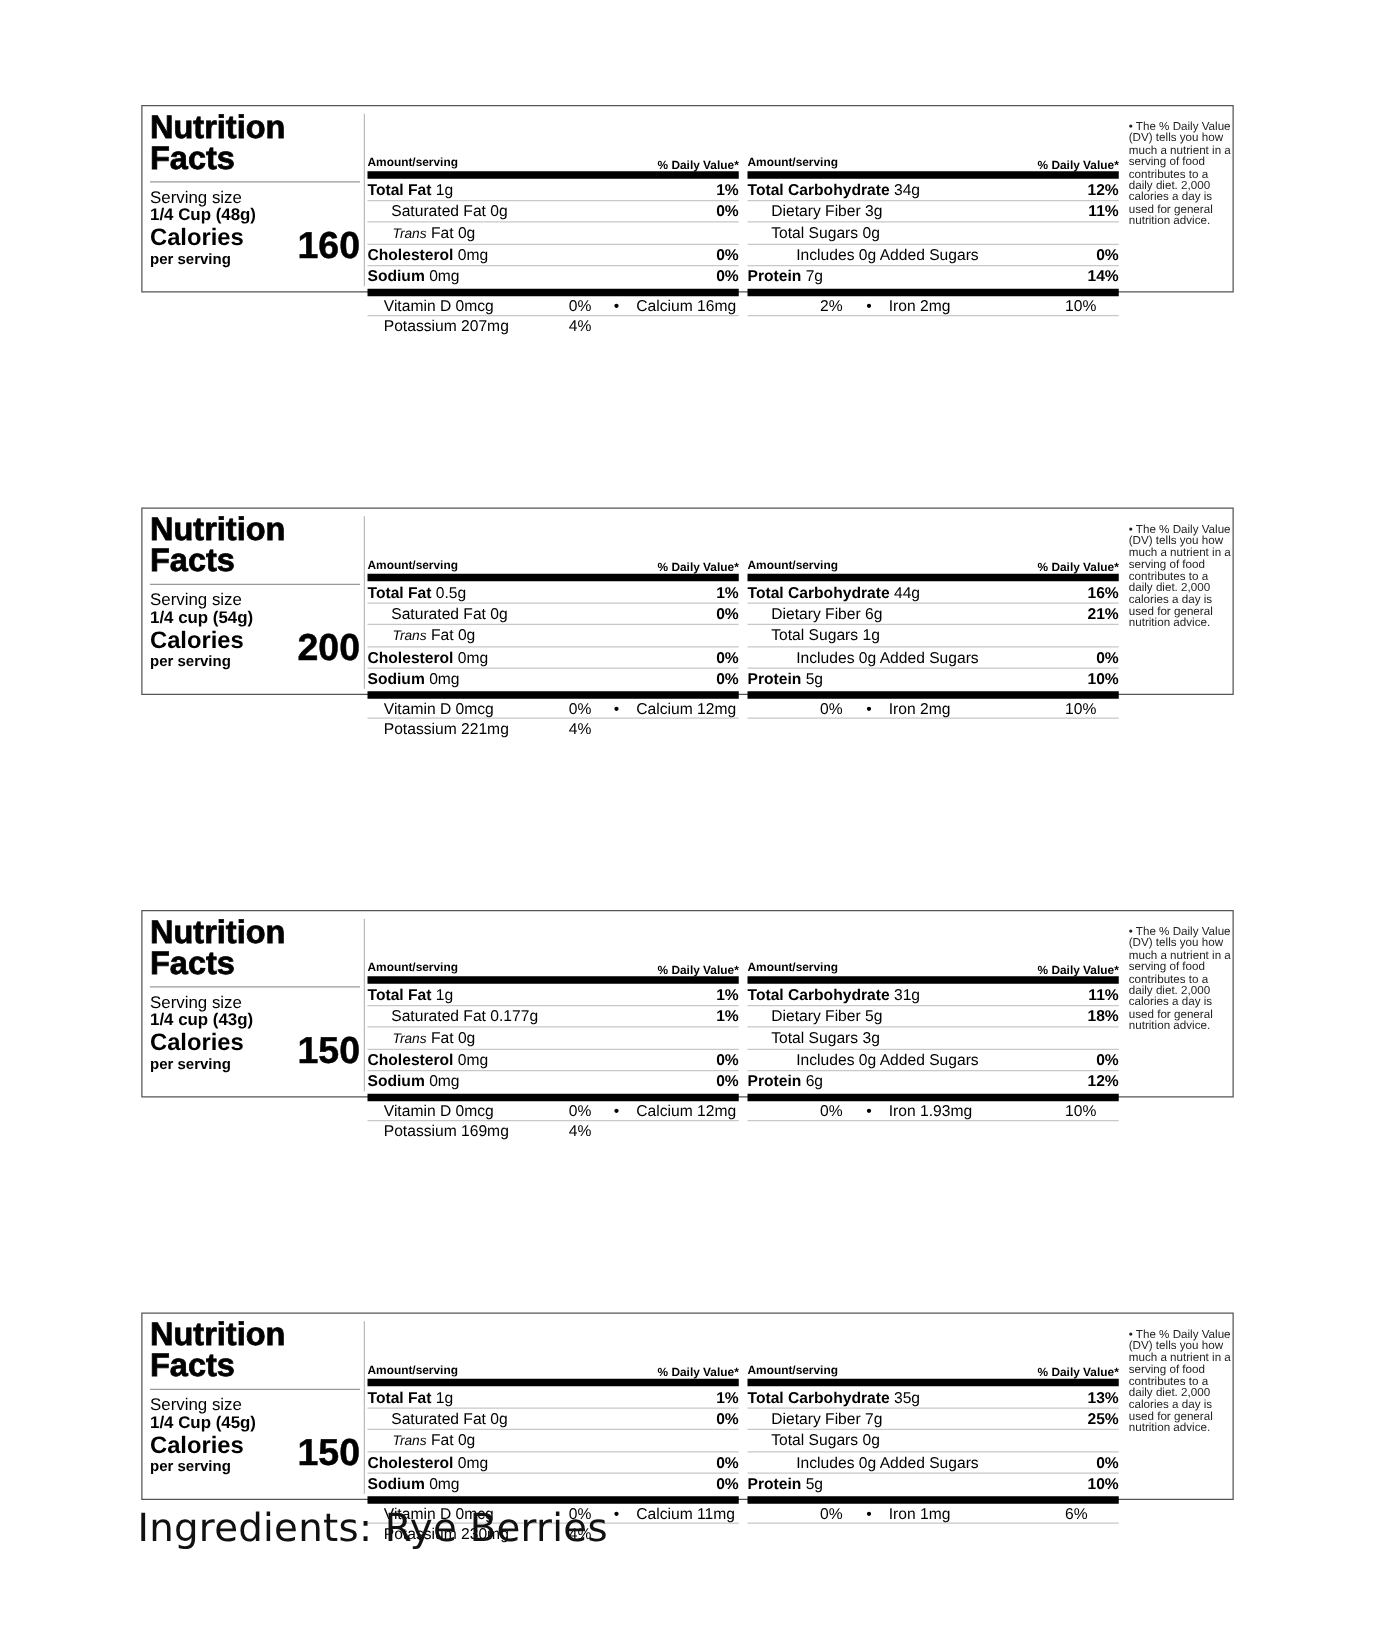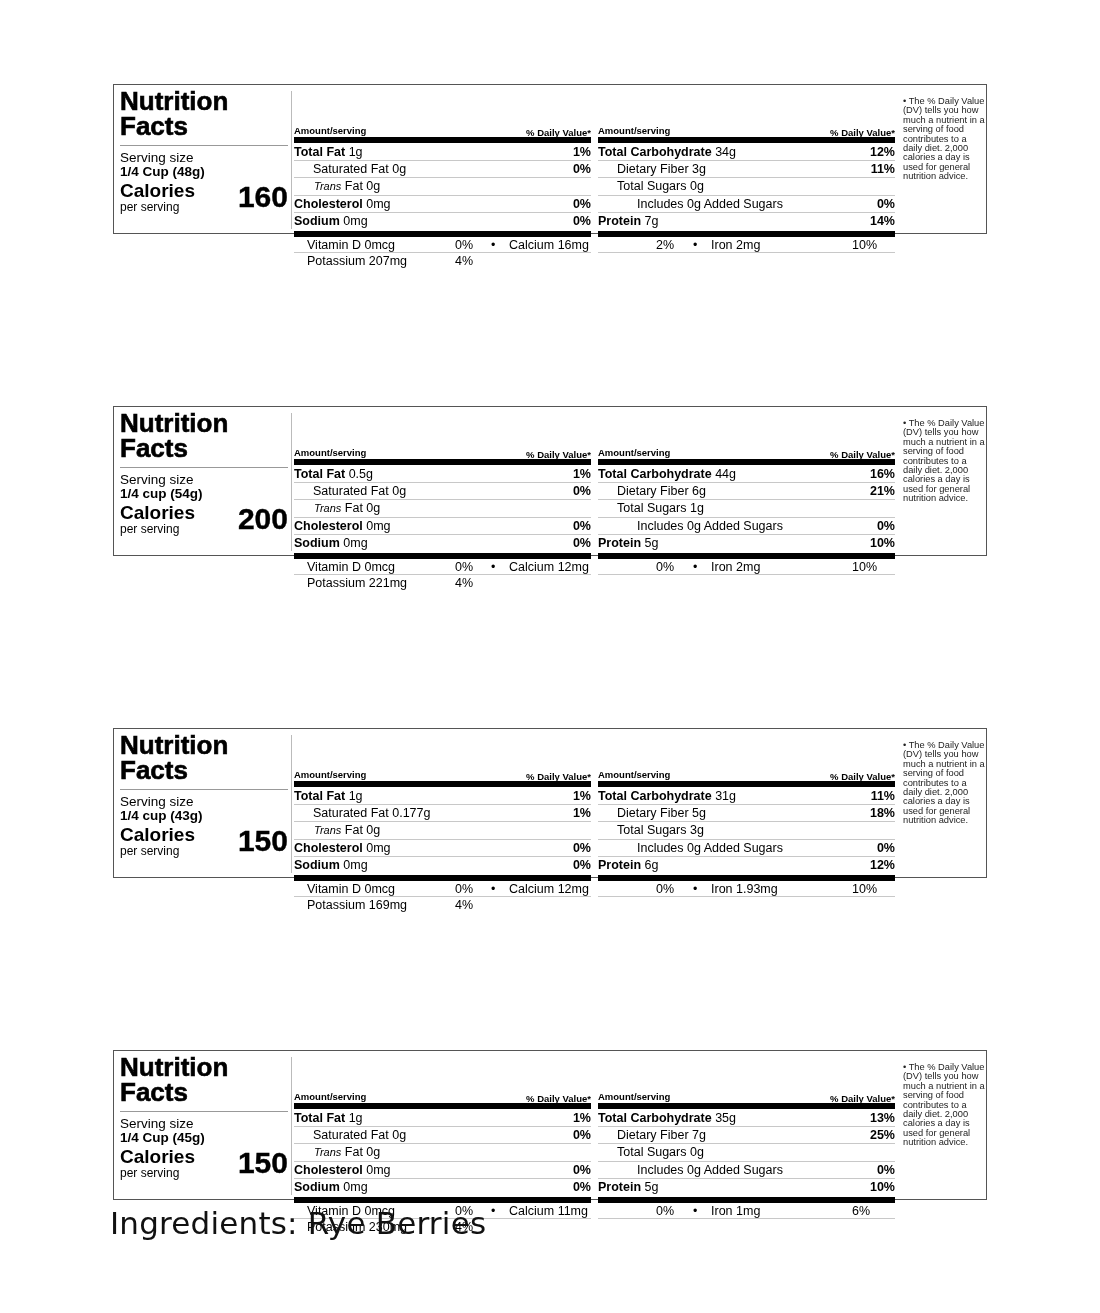--- a/index.html
+++ b/index.html
@@ -11,21 +11,21 @@
     position: absolute; left: 113px; top: 0; width: 874px; height: 150px;
     border: 1.5px solid #555; background: #fff;
   }
   
   .title-col { position: absolute; left: 6px; top: 4px; width: 168px; height: 140px; }
   .nf-title { font-weight: 900; font-size: 26px; line-height: 25px; letter-spacing: 0px; font-family: "Liberation Sans", sans-serif; -webkit-text-stroke: 0.6px #000; }
   .title-rule { position: absolute; left: 0; top: 56px; width: 168px; height: 1px; background: #999; }
   .serving-lbl { position: absolute; left: 0; top: 62px; font-weight: normal; font-size: 13.5px; line-height: 14px; }
   .serving-val { position: absolute; left: 0; top: 76px; font-weight: bold; font-size: 13.5px; line-height: 14px; }
   .cal-lbl { position: absolute; left: 0; top: 92px; font-weight: bold; font-size: 19px; line-height: 20px; }
-  .cal-per { position: absolute; left: 0; top: 112px; font-weight: normal; font-size: 12px; line-height: 13px; }
+  .cal-per { position: absolute; left: 0; top: 112px; font-weight: bold; font-size: 12px; line-height: 13px; }
   .cal-val { position: absolute; right: 0; top: 92px; font-weight: bold; font-size: 30px; line-height: 32px; -webkit-text-stroke: 0.4px #000; }
 
   .divider-v { position: absolute; left: 177px; top: 6px; width: 1px; height: 138px; background: #bbb; }
 
   
   .col { position: absolute; top: 3px; width: 297px; }
   .col-a { left: 180px; }
   .col-b { left: 484px; }
   .hdr { position: relative; height: 13px; font-size: 9.5px; font-weight: bold; line-height: 13px; margin-top: 36px; }
   .hdr .r { position: absolute; right: 0; top: 2px; }

